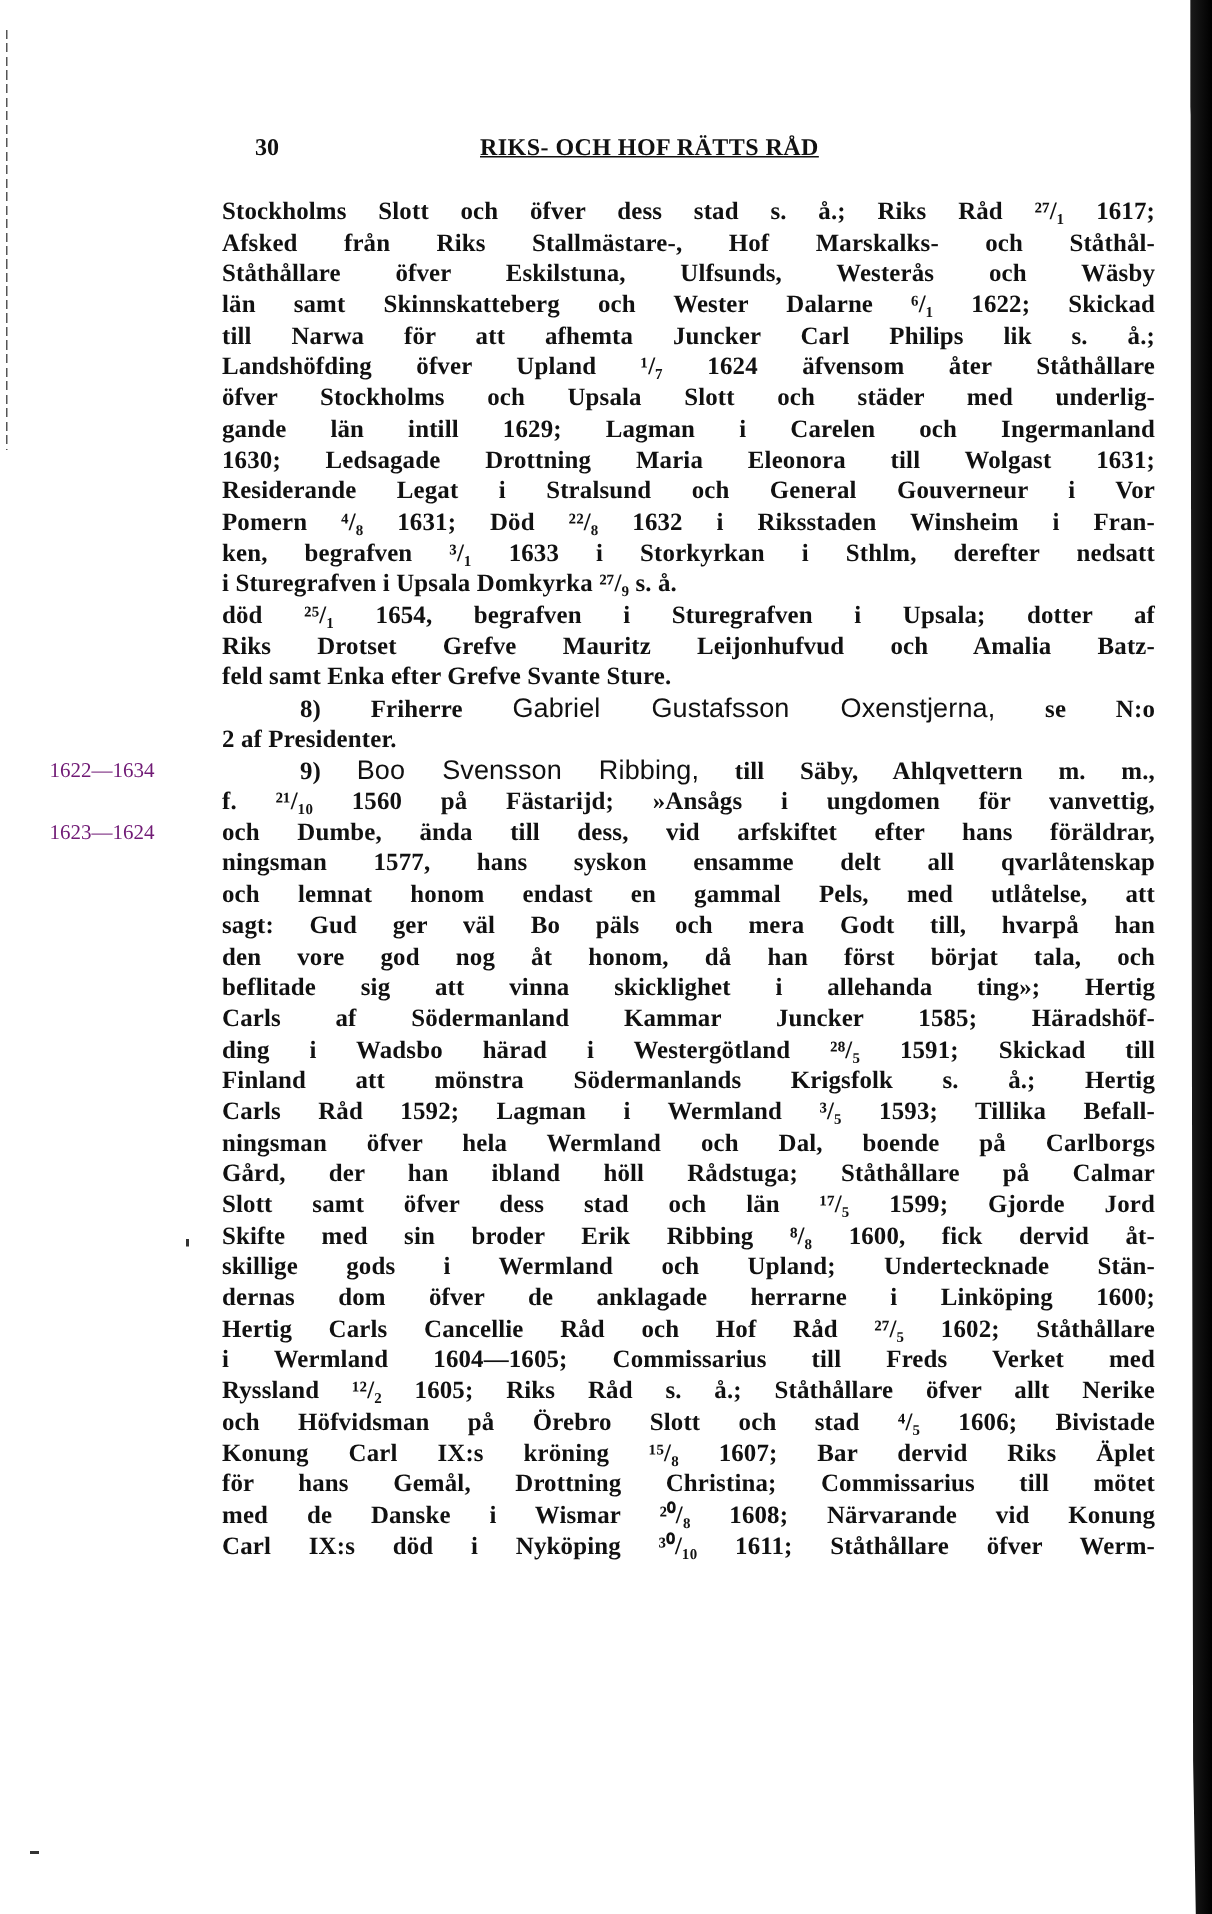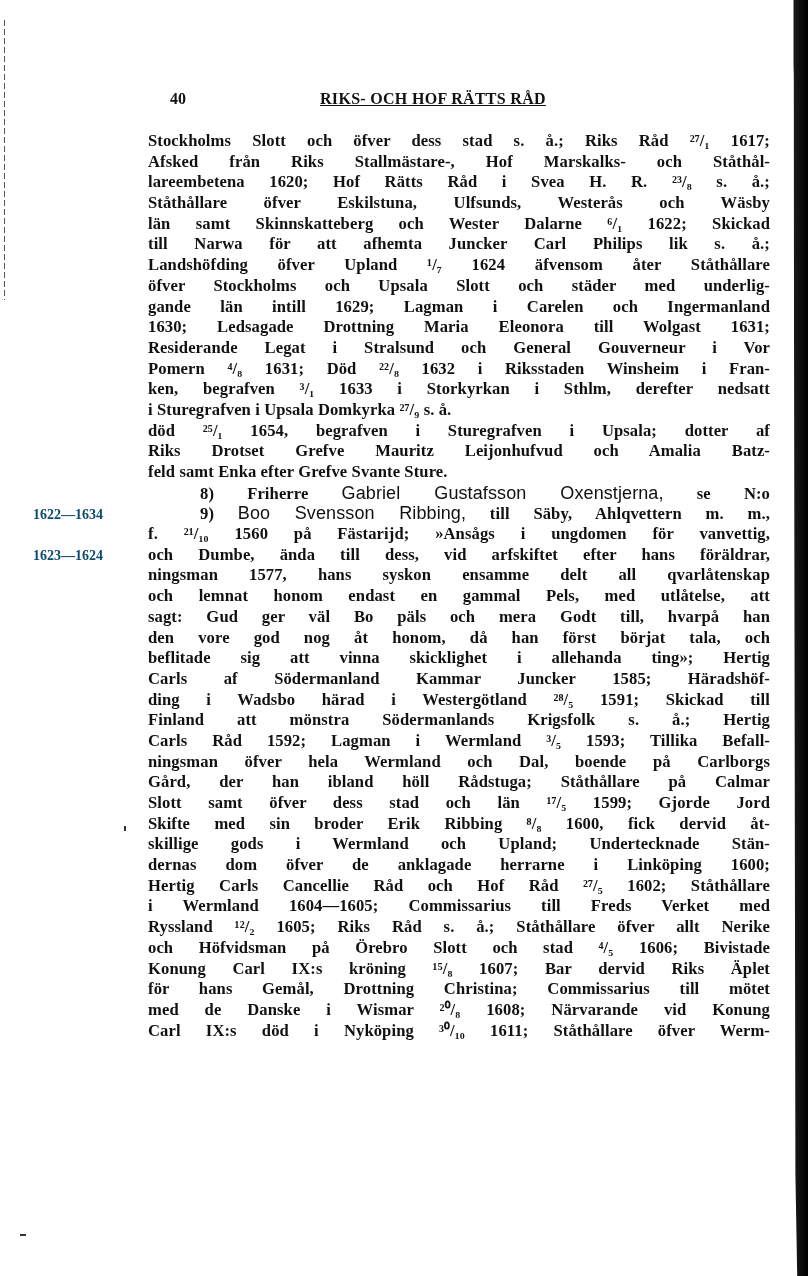--- a/index.html
+++ b/index.html
@@ -26,54 +26,54 @@
     .line {
       height: 20.7px; line-height: 20.7px; font-size: 16.6px; font-family: "Liberation Serif", serif;
       font-weight: bold; white-space: nowrap; text-align: justify; text-align-last: justify;
       letter-spacing: 0.1px;
     }
     .line.last { text-align-last: left; }
     .line.indent { padding-left: 52px; }
     .name-sans { font-family: "Liberation Sans", "DejaVu Sans", sans-serif; font-weight: normal; font-size: 18px; }
     .margin-note {
       position: absolute; left: 33px; font-family: "Liberation Serif", serif; font-size: 14px;
-      font-weight: bold; color: #0c4a6e;
+      font-weight: normal; color: #701a75;
     }
     .speck { position: absolute; background: #333; }
   </style>
 </head>
 <body>
 
 <div class="page-edge-right"></div>
 <div class="page-edge-left"></div>
 
 <div class="running-head">
-  <span class="page-number">40</span>
+  <span class="page-number">30</span>
   <span class="running-title">RIKS- OCH HOF RÄTTS RÅD</span>
 </div>
 
 <div class="body-text" id="body-text">
     <div class="line"><span>Stockholms Slott och öfver dess stad s. å.; Riks Råd ²⁷/₁ 1617;</span></div>
     <div class="line"><span>Afsked från Riks Stallmästare-, Hof Marskalks- och Ståthål-</span></div>
-    <div class="line"><span>lareembetena 1620; Hof Rätts Råd i Svea H. R. ²³/₈ s. å.;</span></div>
     <div class="line"><span>Ståthållare öfver Eskilstuna, Ulfsunds, Westerås och Wäsby</span></div>
     <div class="line"><span>län samt Skinnskatteberg och Wester Dalarne ⁶/₁ 1622; Skickad</span></div>
     <div class="line"><span>till Narwa för att afhemta Juncker Carl Philips lik s. å.;</span></div>
     <div class="line"><span>Landshöfding öfver Upland ¹/₇ 1624 äfvensom åter Ståthållare</span></div>
     <div class="line"><span>öfver Stockholms och Upsala Slott och städer med underlig-</span></div>
     <div class="line"><span>gande län intill 1629; Lagman i Carelen och Ingermanland</span></div>
     <div class="line"><span>1630; Ledsagade Drottning Maria Eleonora till Wolgast 1631;</span></div>
     <div class="line"><span>Residerande Legat i Stralsund och General Gouverneur i Vor</span></div>
     <div class="line"><span>Pomern ⁴/₈ 1631; Död ²²/₈ 1632 i Riksstaden Winsheim i Fran-</span></div>
     <div class="line"><span>ken, begrafven ³/₁ 1633 i Storkyrkan i Sthlm, derefter nedsatt</span></div>
     <div class="line last"><span>i Sturegrafven i Upsala Domkyrka ²⁷/₉ s. å.</span></div>
     <div class="line"><span>död ²⁵/₁ 1654, begrafven i Sturegrafven i Upsala; dotter af</span></div>
     <div class="line"><span>Riks Drotset Grefve Mauritz Leijonhufvud och Amalia Batz-</span></div>
     <div class="line last"><span>feld samt Enka efter Grefve Svante Sture.</span></div>
     <div class="line indent"><span>8) Friherre </span><span class="name-sans">Gabriel Gustafsson Oxenstjerna,</span><span> se N:o</span></div>
+    <div class="line last"><span>2 af Presidenter.</span></div>
     <div class="line indent"><span>9) </span><span class="name-sans">Boo Svensson Ribbing,</span><span> till Säby, Ahlqvettern m. m.,</span></div>
     <div class="line"><span>f. ²¹/₁₀ 1560 på Fästarijd; »Ansågs i ungdomen för vanvettig,</span></div>
     <div class="line"><span>och Dumbe, ända till dess, vid arfskiftet efter hans föräldrar,</span></div>
     <div class="line"><span>ningsman 1577, hans syskon ensamme delt all qvarlåtenskap</span></div>
     <div class="line"><span>och lemnat honom endast en gammal Pels, med utlåtelse, att</span></div>
     <div class="line"><span>sagt: Gud ger väl Bo päls och mera Godt till, hvarpå han</span></div>
     <div class="line"><span>den vore god nog åt honom, då han först börjat tala, och</span></div>
     <div class="line"><span>beflitade sig att vinna skicklighet i allehanda ting»; Hertig</span></div>
     <div class="line"><span>Carls af Södermanland Kammar Juncker 1585; Häradshöf-</span></div>
     <div class="line"><span>ding i Wadsbo härad i Westergötland ²⁸/₅ 1591; Skickad till</span></div>

